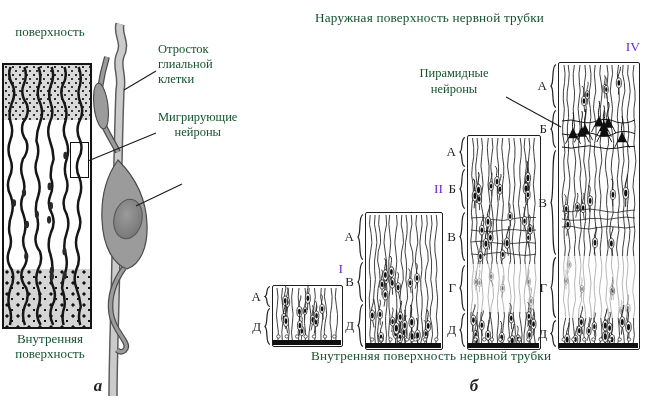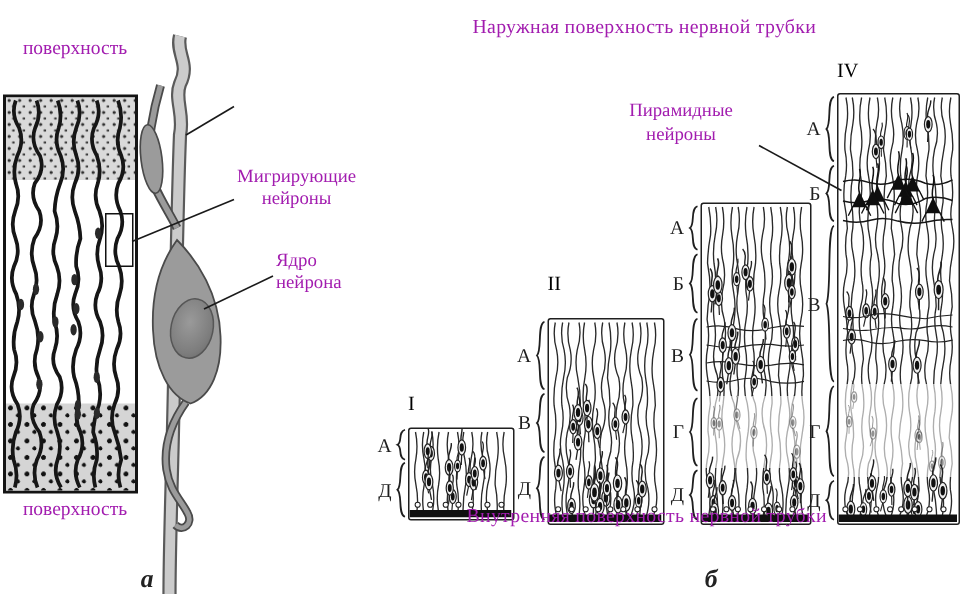--- a/index.html
+++ b/index.html
@@ -1,23 +1,23 @@
 <!DOCTYPE html>
 <html><head>
 <meta charset="utf-8">
 <style>
   html,body{margin:0;padding:0;background:#fff;}
   #canvas{position:relative;width:646px;height:404px;background:#ffffff;overflow:hidden;
           font-family:"Liberation Serif","DejaVu Serif",serif;color:#222;}
   .abs{position:absolute;}
-  .lbl{position:absolute;font-size:12.5px;line-height:15px;color:#a21caf;white-space:nowrap;}
+  .lbl{position:absolute;font-size:12.5px;line-height:15px;color:#14532d;white-space:nowrap;}
   .lbl.center{text-align:center;}
   .title{font-size:13.2px;letter-spacing:.2px;}
   .caption{position:absolute;font-style:italic;font-weight:600;font-size:17px;text-align:center;width:24px;}
-  .numeral{position:absolute;font-size:13.5px;text-align:left;color:#000000;}
+  .numeral{position:absolute;font-size:13.5px;text-align:right;color:#6d28d9;}
   .zone-letter{position:absolute;font-size:13px;width:16px;text-align:right;color:#1f1f1f;line-height:15px;}
   .pb-box{position:absolute;border:1.6px solid #1f1f1f;border-radius:2px;background:#fff;box-sizing:border-box;}
   .pa-box{position:absolute;left:2px;top:63px;width:90px;height:266px;border:2px solid #141414;box-sizing:border-box;background:#fff;}
   .stip-top{position:absolute;left:0;top:0;right:0;height:55px;background-color:#dadada;
     background-image:radial-gradient(circle at 2px 2px,#2e2e2e 0.9px,transparent 1.15px),
                      radial-gradient(circle at 5px 6px,#3a3a3a 0.8px,transparent 1.05px);
     background-size:7px 8px;}
   .stip-bot{position:absolute;left:0;bottom:0;right:0;height:58px;background-color:#d5d5d5;
     background-image:radial-gradient(circle at 3px 3px,#121212 1.45px,transparent 1.75px),
                      radial-gradient(circle at 8px 8px,#121212 1.2px,transparent 1.5px);
@@ -77,32 +77,34 @@
     <path d="M32,132 C26,120 15,104 13,92 C12,76 16,54 21,37" fill="none" stroke="#9b9b9b" stroke-width="3.6"></path>
     <ellipse cx="15" cy="86" rx="7" ry="23" transform="rotate(-7 15 86)" fill="#9b9b9b" stroke="#4a4a4a" stroke-width="1.1"></ellipse>
 
     <path d="M38,248 C28,262 23,278 25,293 C27,307 35,314 39,322 C43,329 36,335 31,330" fill="none" stroke="#4a4a4a" stroke-width="5.6"></path>
     <path d="M38,248 C28,262 23,278 25,293 C27,307 35,314 39,322 C43,329 36,335 31,330" fill="none" stroke="#9b9b9b" stroke-width="3.2"></path>
 
     <path d="M32,140 C19,158 15,178 16,200 C17,226 27,244 41,249 C55,244 62,226 61,204 C60,176 46,154 32,140 Z" fill="#9b9b9b" stroke="#4a4a4a" stroke-width="1.2"></path>
     <ellipse cx="42" cy="199" rx="14" ry="20" transform="rotate(12 42 199)" fill="url(#nucgrad)" stroke="#565656" stroke-width="1"></ellipse>
   </svg>
 
+  <div class="lbl" style="left:158px;top:42px;">
+    <div>Отросток</div>
+    <div>глиальной</div>
+    <div>клетки</div>
+  </div>
 
   <div class="lbl" style="left:158px;top:110px;text-align:center;">
     <div>Мигрирующие</div>
     <div>нейроны</div>
   </div>
 
-  <div class="lbl" style="left:184px;top:166px;">
-    <div>Ядро</div>
-    <div>нейрона</div>
-  </div>
 
   <div class="lbl center" style="left:0;top:331px;width:100px;font-size:13px;">
+    <div>Внутренняя</div>
     <div>поверхность</div>
   </div>
 
   <div class="caption" style="left:86px;top:376px;">а</div>
 
   <div class="lbl title" style="left:315px;top:10px;">Наружная поверхность нервной трубки</div>
 
   <div class="lbl center" style="left:394px;top:66px;width:120px;line-height:15.5px;">
     <div>Пирамидные</div>
     <div>нейроны</div>
@@ -983,21 +985,21 @@
       <svg width="7" height="61" viewBox="0 0 7 61" style="position: absolute; left: 550px; top: 257px; overflow: visible;">
         <path d="M6,0.5 C1,2 4.5,25.6 1,30.5 C4.5,35.4 1,59.0 6,60.5" fill="none" stroke="#1f1f1f" stroke-width="1.2"></path>
       </svg>
       <div class="zone-letter" style="left: 531px; top: 279.5px;">Г</div>
       <svg width="7" height="27" viewBox="0 0 7 27" style="position: absolute; left: 550px; top: 320px; overflow: visible;">
         <path d="M6,0.5 C1,2 4.5,11.3 1,13.5 C4.5,15.7 1,25.0 6,26.5" fill="none" stroke="#1f1f1f" stroke-width="1.2"></path>
       </svg>
       <div class="zone-letter" style="left: 531px; top: 325.5px;">Д</div>
     </div>
 
-  <div class="lbl title" style="left:311px;top:336px;">Внутренняя поверхность нервной трубки</div>
+  <div class="lbl title" style="left:311px;top:348px;">Внутренняя поверхность нервной трубки</div>
 
   <div class="caption" style="left:462px;top:376px;">б</div>
 
   <svg class="abs" style="left:0;top:0;pointer-events:none;" width="646" height="404" viewBox="0 0 646 404">
     <line x1="156" y1="71" x2="124" y2="90" stroke="#1a1a1a" stroke-width="1.1"></line>
     <line x1="156" y1="133" x2="88" y2="161" stroke="#1a1a1a" stroke-width="1.1"></line>
     <line x1="182" y1="184" x2="136" y2="206" stroke="#1a1a1a" stroke-width="1.1"></line>
     <line x1="506" y1="97" x2="561" y2="127" stroke="#1a1a1a" stroke-width="1.1"></line>
   </svg>
 </div>

